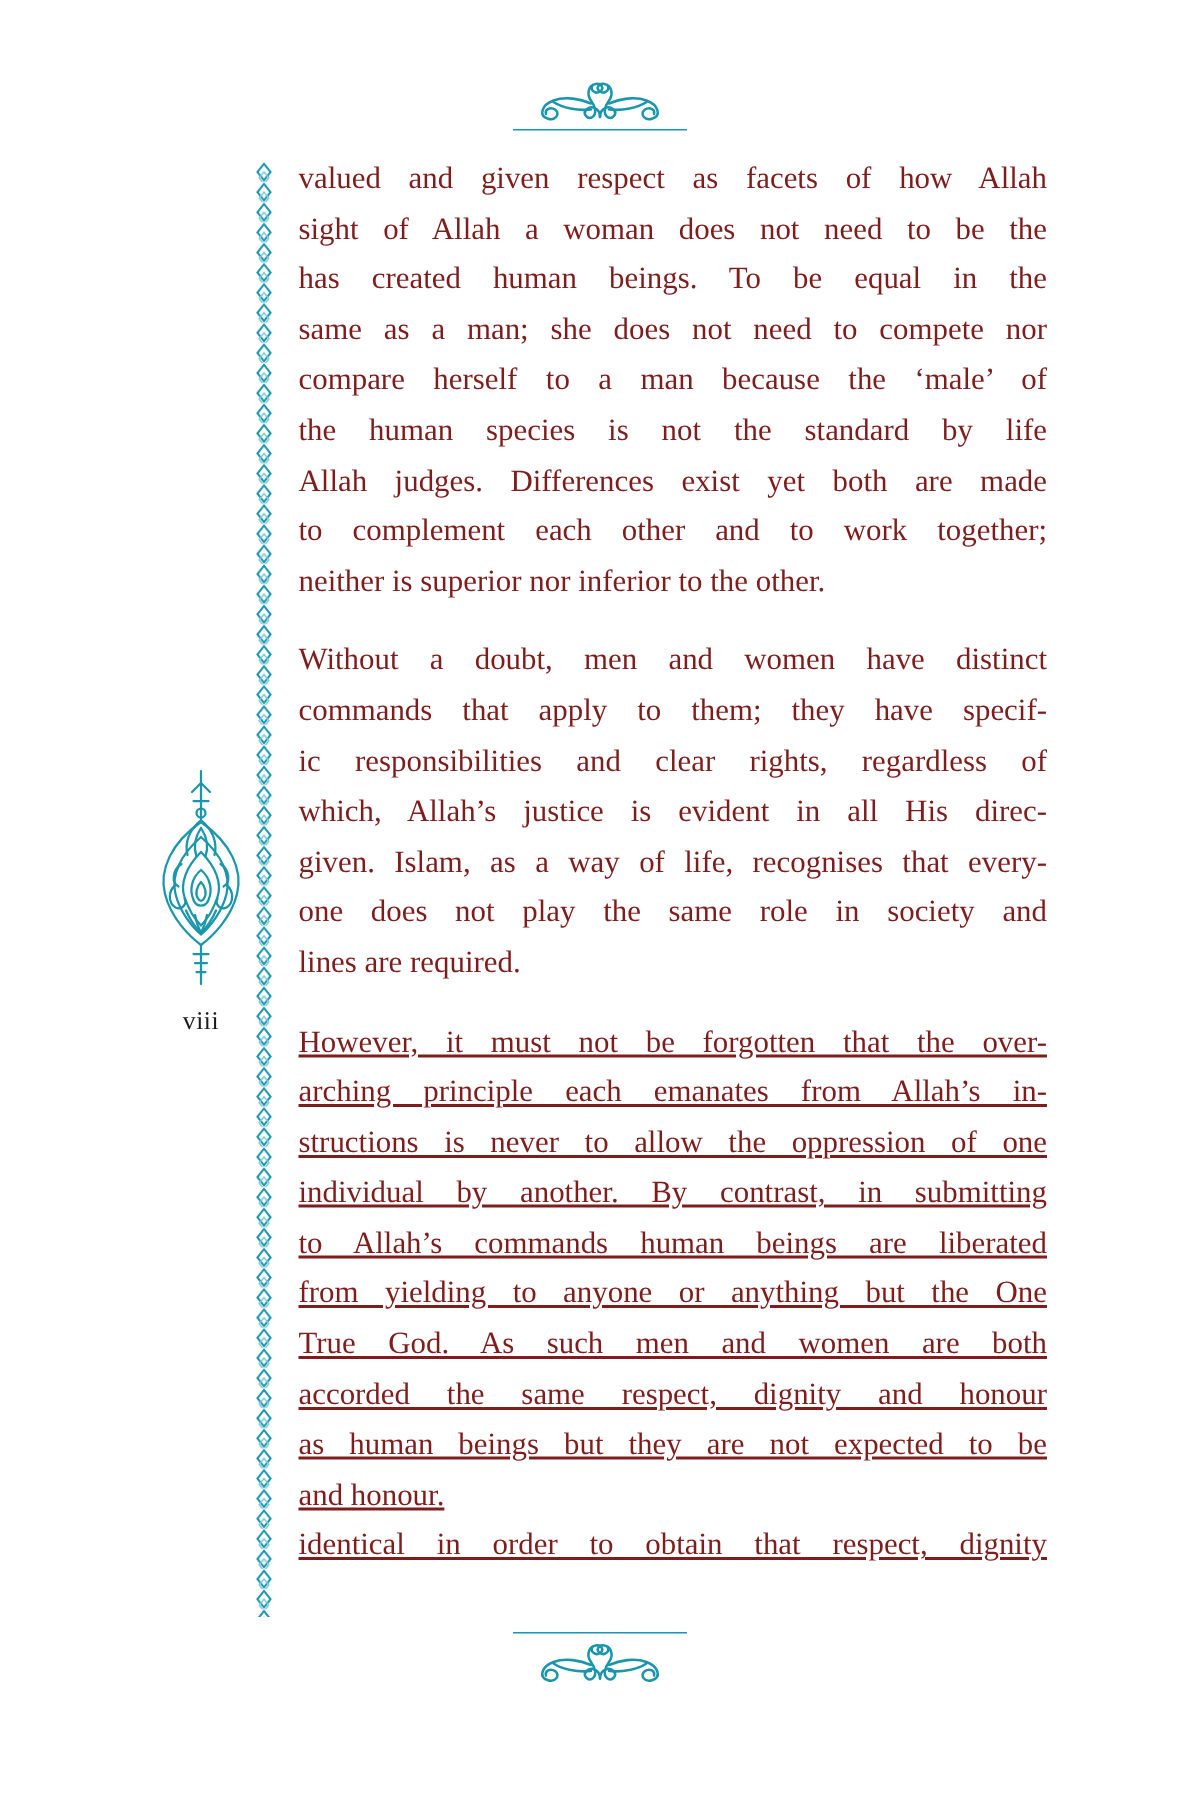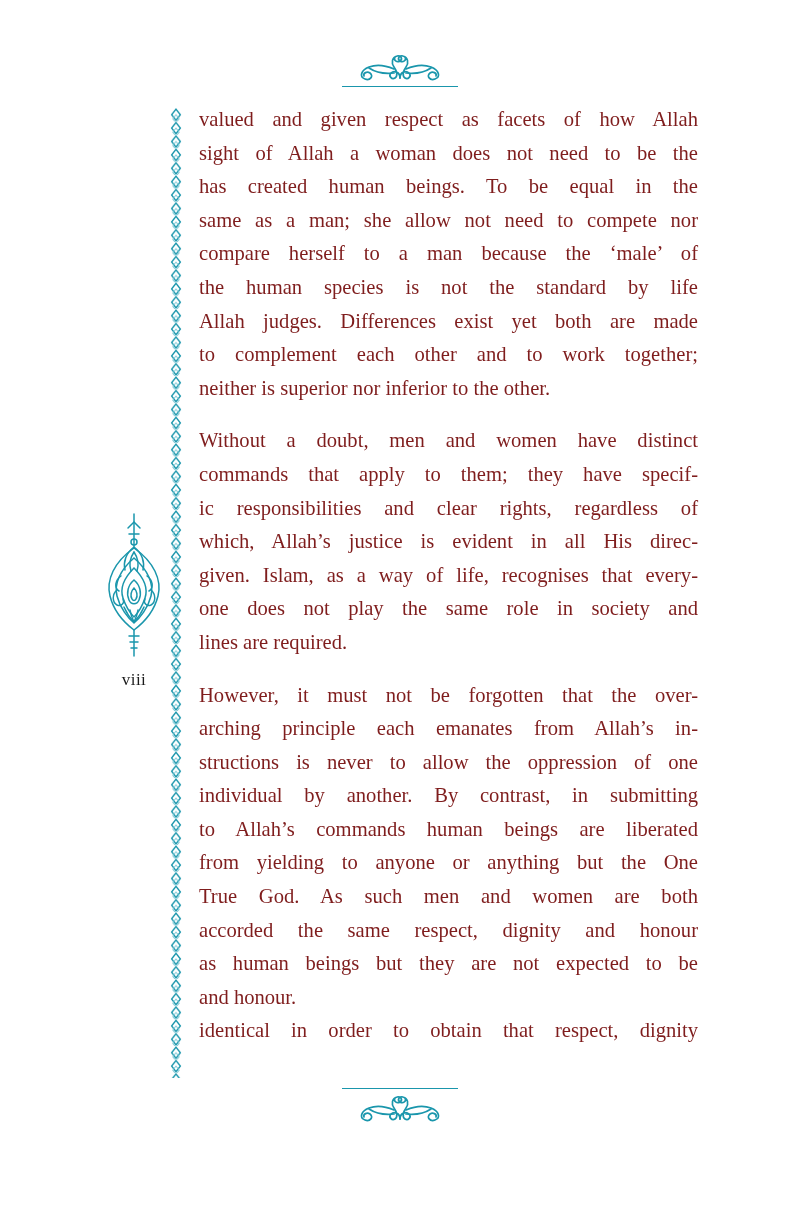--- a/index.html
+++ b/index.html
@@ -84,21 +84,21 @@
     margin: 0 0 19px 0;
     font-size: 20.6px;
     line-height: 33.6px;
     color: #7f1d1d;
     text-align: justify;
     text-align-last: left;
     hyphens: manual;
     -webkit-hyphens: manual;
   }
 
-  .para:last-child { margin-bottom: 0; }
+  .para:last-child { margin-bottom: 0; text-decoration: underline; }
 
   
   .para .ln {
     display: block;
     text-align: justify;
     text-align-last: justify;
     white-space: nowrap;
   }
   .para .ln.last {
     text-align-last: left;
@@ -184,21 +184,21 @@
     </span>
     <div class="folio">viii</div>
   </div>
 
   <div class="text-column">
 
     <p class="para">
       <span class="ln">valued and given respect as facets of how Allah</span>
       <span class="ln">sight of Allah a woman does not need to be the</span>
       <span class="ln">has created human beings. To be equal in the</span>
-      <span class="ln">same as a man; she allow not need to compete nor</span>
+      <span class="ln">same as a man; she does not need to compete nor</span>
       <span class="ln">compare herself to a man because the ‘male’ of</span>
       <span class="ln">the human species is not the standard by life</span>
       <span class="ln">Allah judges. Differences exist yet both are made</span>
       <span class="ln">to complement each other and to work together;</span>
       <span class="ln last">neither is superior nor inferior to the other.</span>
     </p>
 
     <p class="para">
       <span class="ln">Without a doubt, men and women have distinct</span>
       <span class="ln">commands that apply to them; they have specif-</span>

